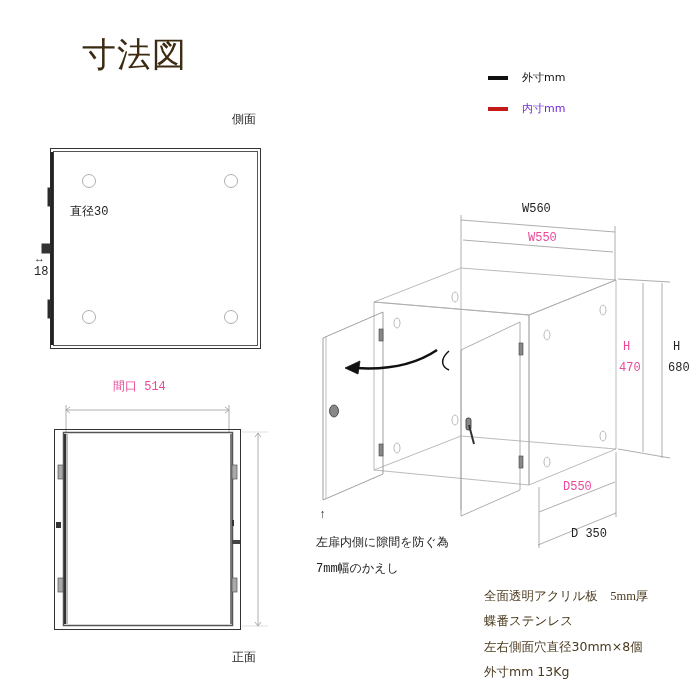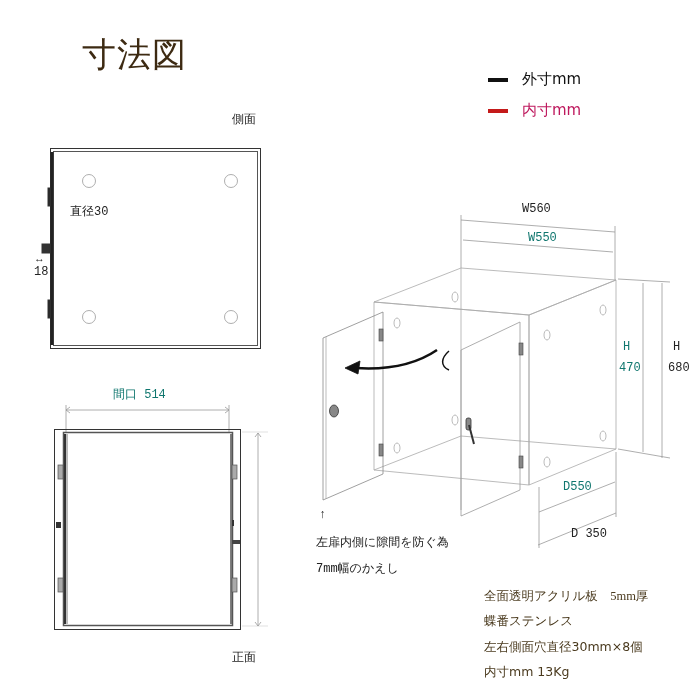--- a/index.html
+++ b/index.html
@@ -1,38 +1,38 @@
 <!DOCTYPE html>
 <html><head>
 <meta charset="utf-8">
 <style>
   html, body { margin: 0; padding: 0; background: #ffffff; }
   body { width: 700px; height: 700px; position: relative; overflow: hidden;
          font-family: "DejaVu Sans", sans-serif; }
   .abs { position: absolute; }
   .title { left: 82px; top: 32px; font-size: 34px; color: #3d2a12; letter-spacing: 1px; }
-  .legend-row { position: absolute; left: 488px; display: flex; align-items: center; font-size: 15px; }
+  .legend-row { position: absolute; left: 488px; display: flex; align-items: center; font-size: 11px; }
   .legend-swatch { width: 20px; height: 4px; margin-right: 14px; }
   .lbl { font-size: 12px; color: #222; white-space: nowrap; font-family: Liberation Mono, monospace; }
-  .red { color: #0f766e; }
+  .red { color: #ec4899; }
   .spec { left: 484px; font-size: 12.5px; color: #4a3a1e; white-space: nowrap; }
   svg { position: absolute; left: 0; top: 0; }
 </style>
 </head>
 <body>
 
 <div class="abs title">寸法図</div>
 
 <div class="legend-row" style="top:70px;">
   <span class="legend-swatch" style="background:#111;"></span>
   <span style="color:#111;">外寸mm</span>
 </div>
 <div class="legend-row" style="top:101px;">
   <span class="legend-swatch" style="background:#c41a1a;"></span>
-  <span style="color:#be185d;">内寸mm</span>
+  <span style="color:#6d28d9;">内寸mm</span>
 </div>
 
 <svg width="700" height="700" viewBox="0 0 700 700">
 
   <g stroke="#333" fill="none">
     <rect x="50.5" y="148.5" width="210" height="200" stroke="#333" stroke-width="1"></rect>
     <rect x="53.5" y="151.5" width="204" height="194" stroke="#555" stroke-width="1"></rect>
     <line x1="52" y1="152" x2="52" y2="345" stroke="#222" stroke-width="3"></line>
     <rect x="48" y="188" width="2" height="18" fill="#222"></rect>
     <rect x="48" y="300" width="2" height="18" fill="#222"></rect>
@@ -137,32 +137,32 @@
     <line x1="539" y1="487" x2="539" y2="548"></line>
     <line x1="616" y1="452" x2="616" y2="517"></line>
   </g>
 </svg>
 
 <div class="abs lbl" style="left:232px; top:111px;">側面</div>
 <div class="abs lbl" style="left:70px; top:203px;">直径30</div>
 <div class="abs lbl" style="left:36px; top:253px; font-size:11px;">↔</div>
 <div class="abs lbl" style="left:34px; top:265px;">18</div>
 
-<div class="abs lbl red" style="left:113px; top:386px;">間口 514</div>
+<div class="abs lbl red" style="left:113px; top:378px;">間口 514</div>
 <div class="abs lbl" style="left:232px; top:649px;">正面</div>
 
 <div class="abs lbl" style="left:522px; top:202px;">W560</div>
 <div class="abs lbl red" style="left:528px; top:231px;">W550</div>
 <div class="abs lbl red" style="left:623px; top:340px;">H</div>
 <div class="abs lbl red" style="left:619px; top:361px;">470</div>
 <div class="abs lbl" style="left:673px; top:340px;">H</div>
 <div class="abs lbl" style="left:668px; top:361px;">680</div>
 <div class="abs lbl red" style="left:563px; top:480px;">D550</div>
 <div class="abs lbl" style="left:571px; top:527px;">D 350</div>
 
 <div class="abs lbl" style="left:319px; top:508px;">↑</div>
 <div class="abs lbl" style="left:316px; top:534px;">左扉内側に隙間を防ぐ為</div>
 <div class="abs lbl" style="left:316px; top:560px;">7mm幅のかえし</div>
 
 <div class="abs spec" style="top:588px;font-family:Liberation Serif, serif;">全面透明アクリル板　5mm厚</div>
 <div class="abs spec" style="top:613px;">蝶番ステンレス</div>
 <div class="abs spec" style="top:639px;">左右側面穴直径30mm×8個</div>
-<div class="abs spec" style="top:664px;">内寸mm 13Kg</div>
+<div class="abs spec" style="top:664px;">外寸mm 13Kg</div>
 
 </body></html>

